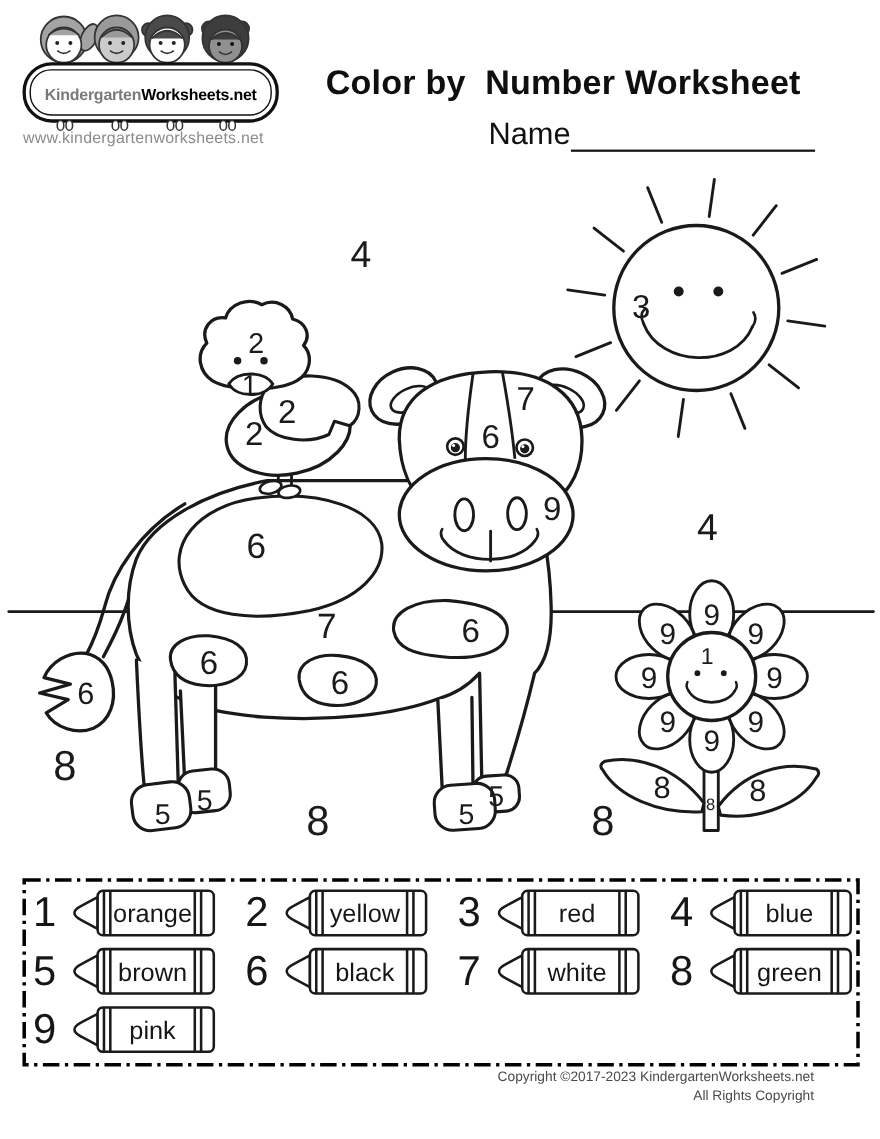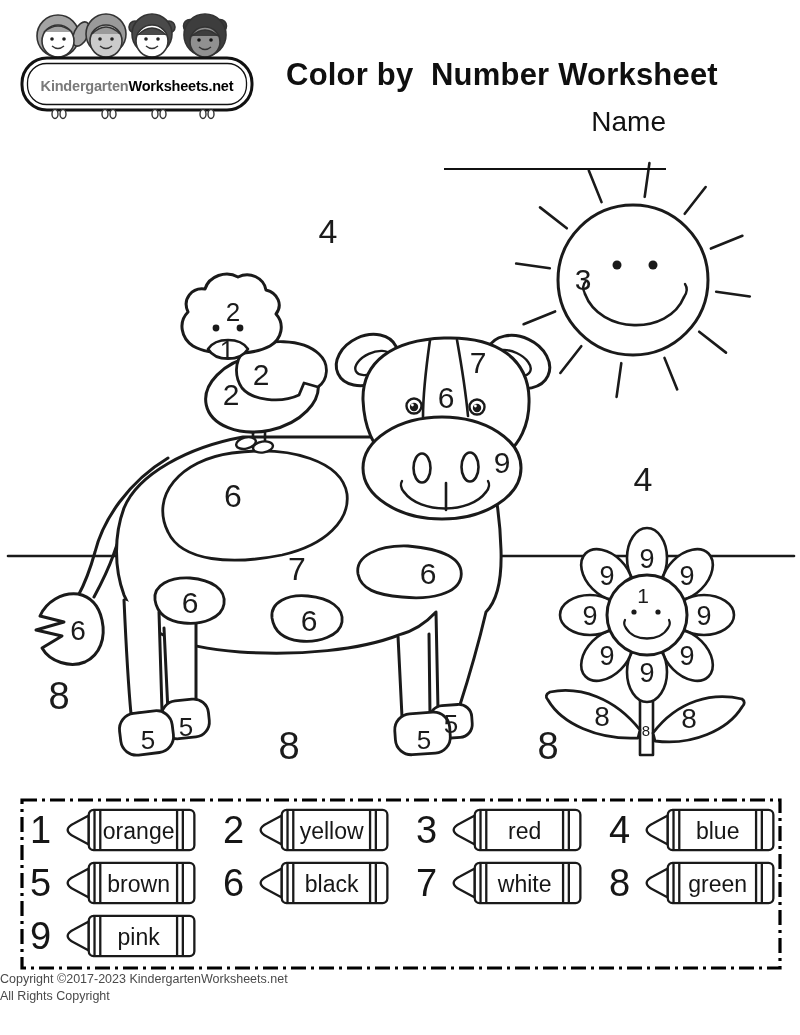--- a/index.html
+++ b/index.html
@@ -1,43 +1,43 @@
 <!DOCTYPE html>
 <html><head>
 <meta charset="utf-8">
 <style>
   html,body{margin:0;padding:0;background:#fff;}
   .page{position:relative;width:800px;height:1035px;background:#fff;overflow:hidden;
         font-family:"Liberation Sans",sans-serif;color:#1b1b1b;}
   
   .logo-svg{position:absolute;left:18px;top:12px;}
   .site-url{position:absolute;left:21px;top:118px;font-size:14.5px;color:#8c8c8c;letter-spacing:.2px;}
-  .title{position:absolute;left:268px;top:36px;width:468px;text-align:center;
+  .title{position:absolute;left:278px;top:36px;width:468px;text-align:center;
          font-size:31px;color:#0f0f0f;white-space:pre;letter-spacing:.2px;}
-  .name-row{position:absolute;left:444px;top:106px;display:flex;align-items:flex-end;flex-direction:column;}
+  .name-row{position:absolute;left:444px;top:106px;display:flex;align-items:flex-end;}
   .name-label{font-size:28px;color:#111;}
   .name-underline{display:inline-block;width:222px;height:30px;border-bottom:2.6px solid #111;}
   
   .scene{position:absolute;left:0;top:0;}
   .scene path,.scene circle,.scene ellipse,.scene line,.scene rect{vector-effect:none;}
   .scene text{font-family:"Liberation Sans",sans-serif;fill:#1b1b1b;text-anchor:middle;}
   .t15{font-size:15px}.t21{font-size:21px}.t26{font-size:26px}.t27{font-size:27px}
   .t28{font-size:28px}.t30{font-size:30px}.t32{font-size:32px}.t34{font-size:34px}.t38{font-size:38px}
   
   .key-border{position:absolute;left:20px;top:798px;}
   .key-grid{position:absolute;left:24px;top:804px;width:752px;height:158px;
             display:grid;grid-template-columns:repeat(4,1fr);grid-auto-rows:52px;
             row-gap:1px;align-items:center;}
   .key-item{display:flex;align-items:center;gap:3px;padding-left:6px;}
   .key-item:not(:nth-child(4n+1)){padding-left:22px;}
   .key-num{font-size:38px;color:#161616;min-width:28px;line-height:1;}
   .crayon{flex-shrink:0;}
   .crayon text{font-family:"Liberation Sans",sans-serif;font-size:24px;fill:#161616;text-anchor:middle;}
   
-  .footer{position:absolute;left:0;top:971px;width:740px;text-align:left;
+  .footer{position:absolute;left:0;top:971px;width:740px;text-align:right;
           font-size:12.5px;color:#4a4a4a;line-height:1.34;}
 </style>
 </head>
 <body>
 
 <div class="page">
 
   <svg class="scene" width="800" height="1035" viewBox="0 0 800 1035">
     <g fill="none" stroke="#1a1a1a" stroke-width="3" stroke-linecap="round" stroke-linejoin="round">
 
@@ -264,20 +264,21 @@
       <ellipse cx="37" cy="102" rx="3" ry="4.5"></ellipse>
         <ellipse cx="45" cy="102" rx="3" ry="4.5"></ellipse>
       <ellipse cx="87" cy="102" rx="3" ry="4.5"></ellipse>
         <ellipse cx="95" cy="102" rx="3" ry="4.5"></ellipse>
       <ellipse cx="137" cy="102" rx="3" ry="4.5"></ellipse>
         <ellipse cx="145" cy="102" rx="3" ry="4.5"></ellipse>
       <ellipse cx="185" cy="102" rx="3" ry="4.5"></ellipse>
         <ellipse cx="193" cy="102" rx="3" ry="4.5"></ellipse>
     </g>
   </svg>
+  <div class="site-url">www.kindergartenworksheets.net</div>
 
   <h1 class="title">Color by  Number Worksheet</h1>
 
   <div class="name-row">
     <span class="name-label">Name</span>
     <span class="name-underline"></span>
   </div>
 
   <svg class="key-border" width="762" height="172" viewBox="0 0 762 172">
     <rect x="2" y="2" width="758" height="168" fill="none" stroke="#000" stroke-width="3.2" stroke-dasharray="15 5 3 5"></rect>

